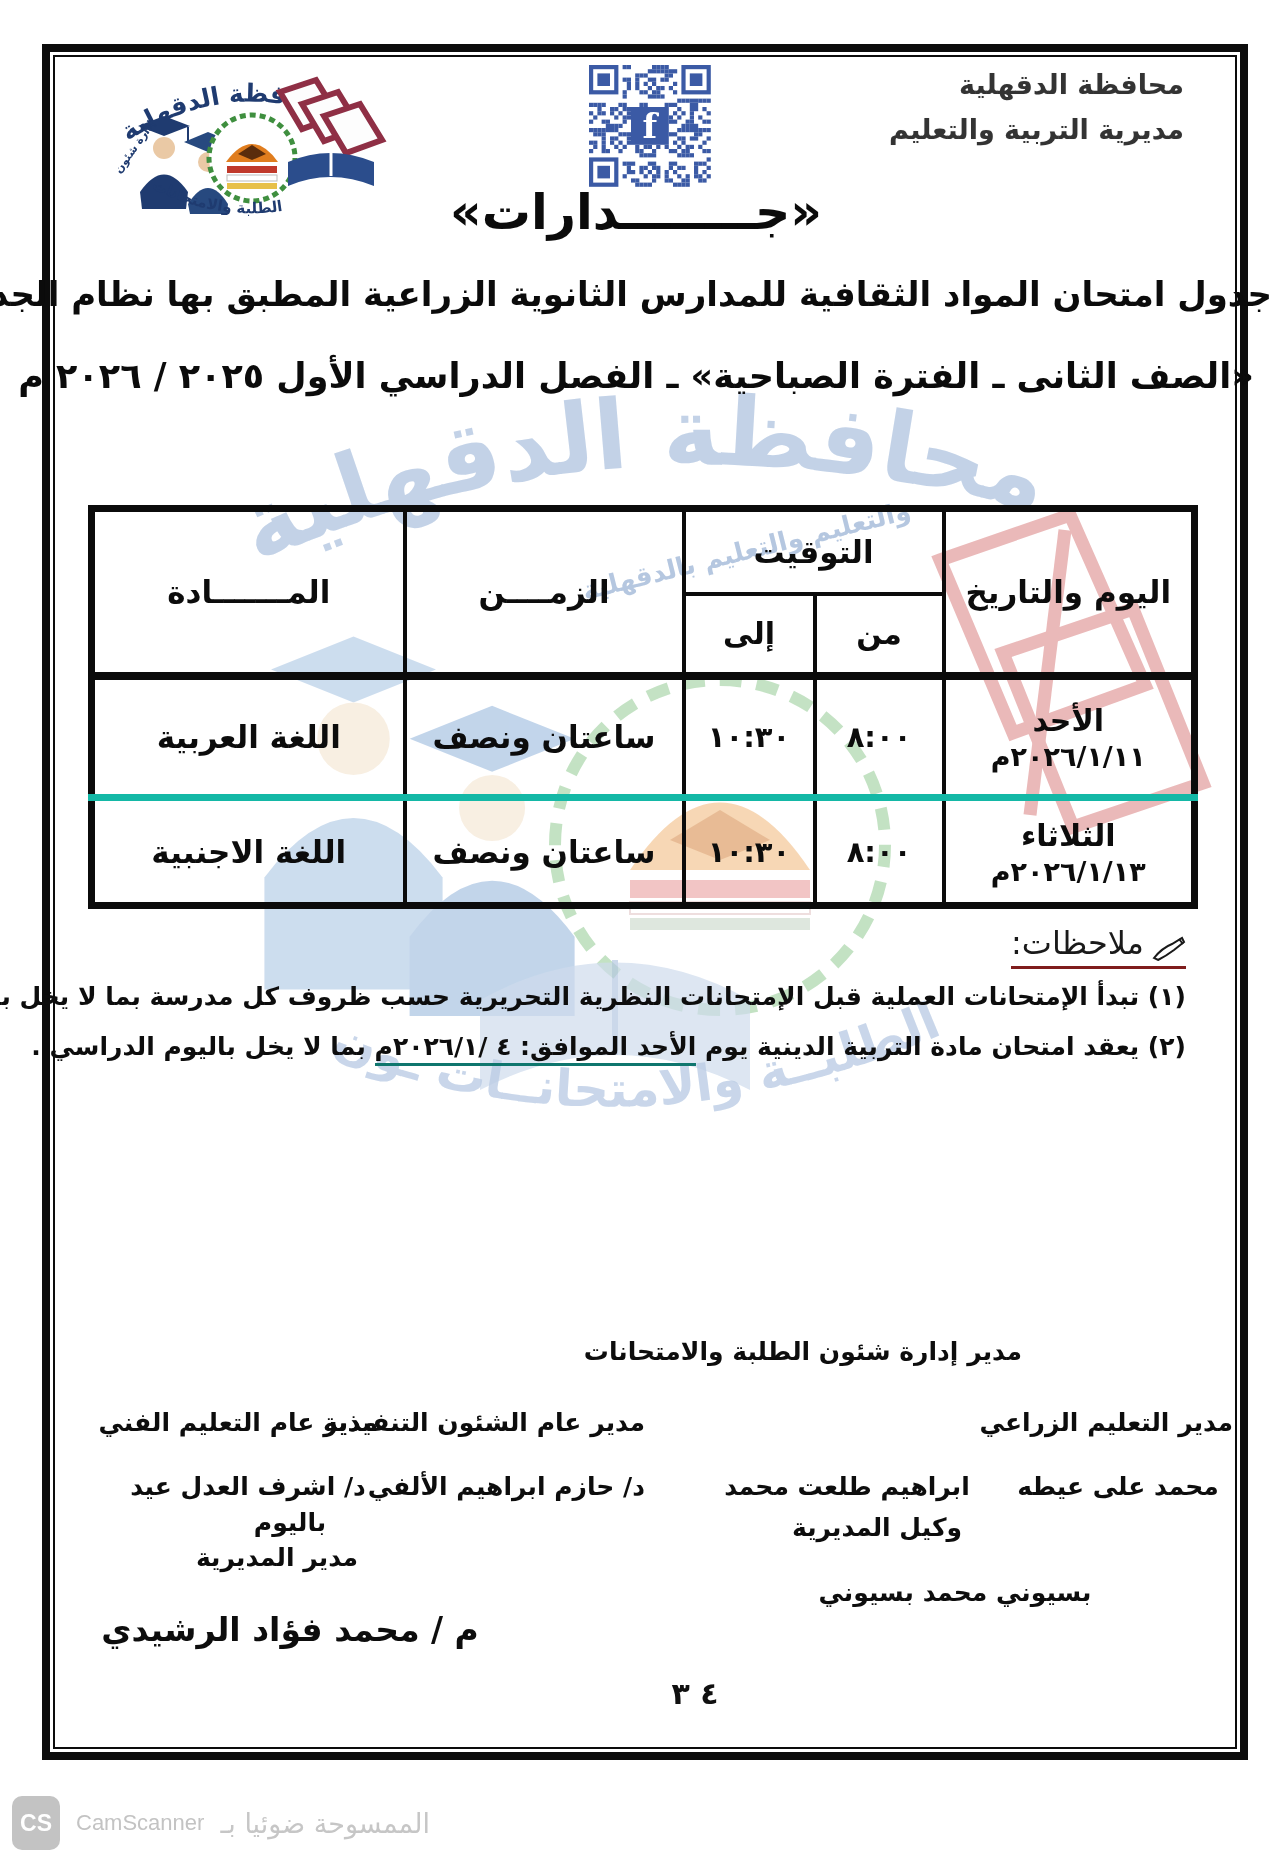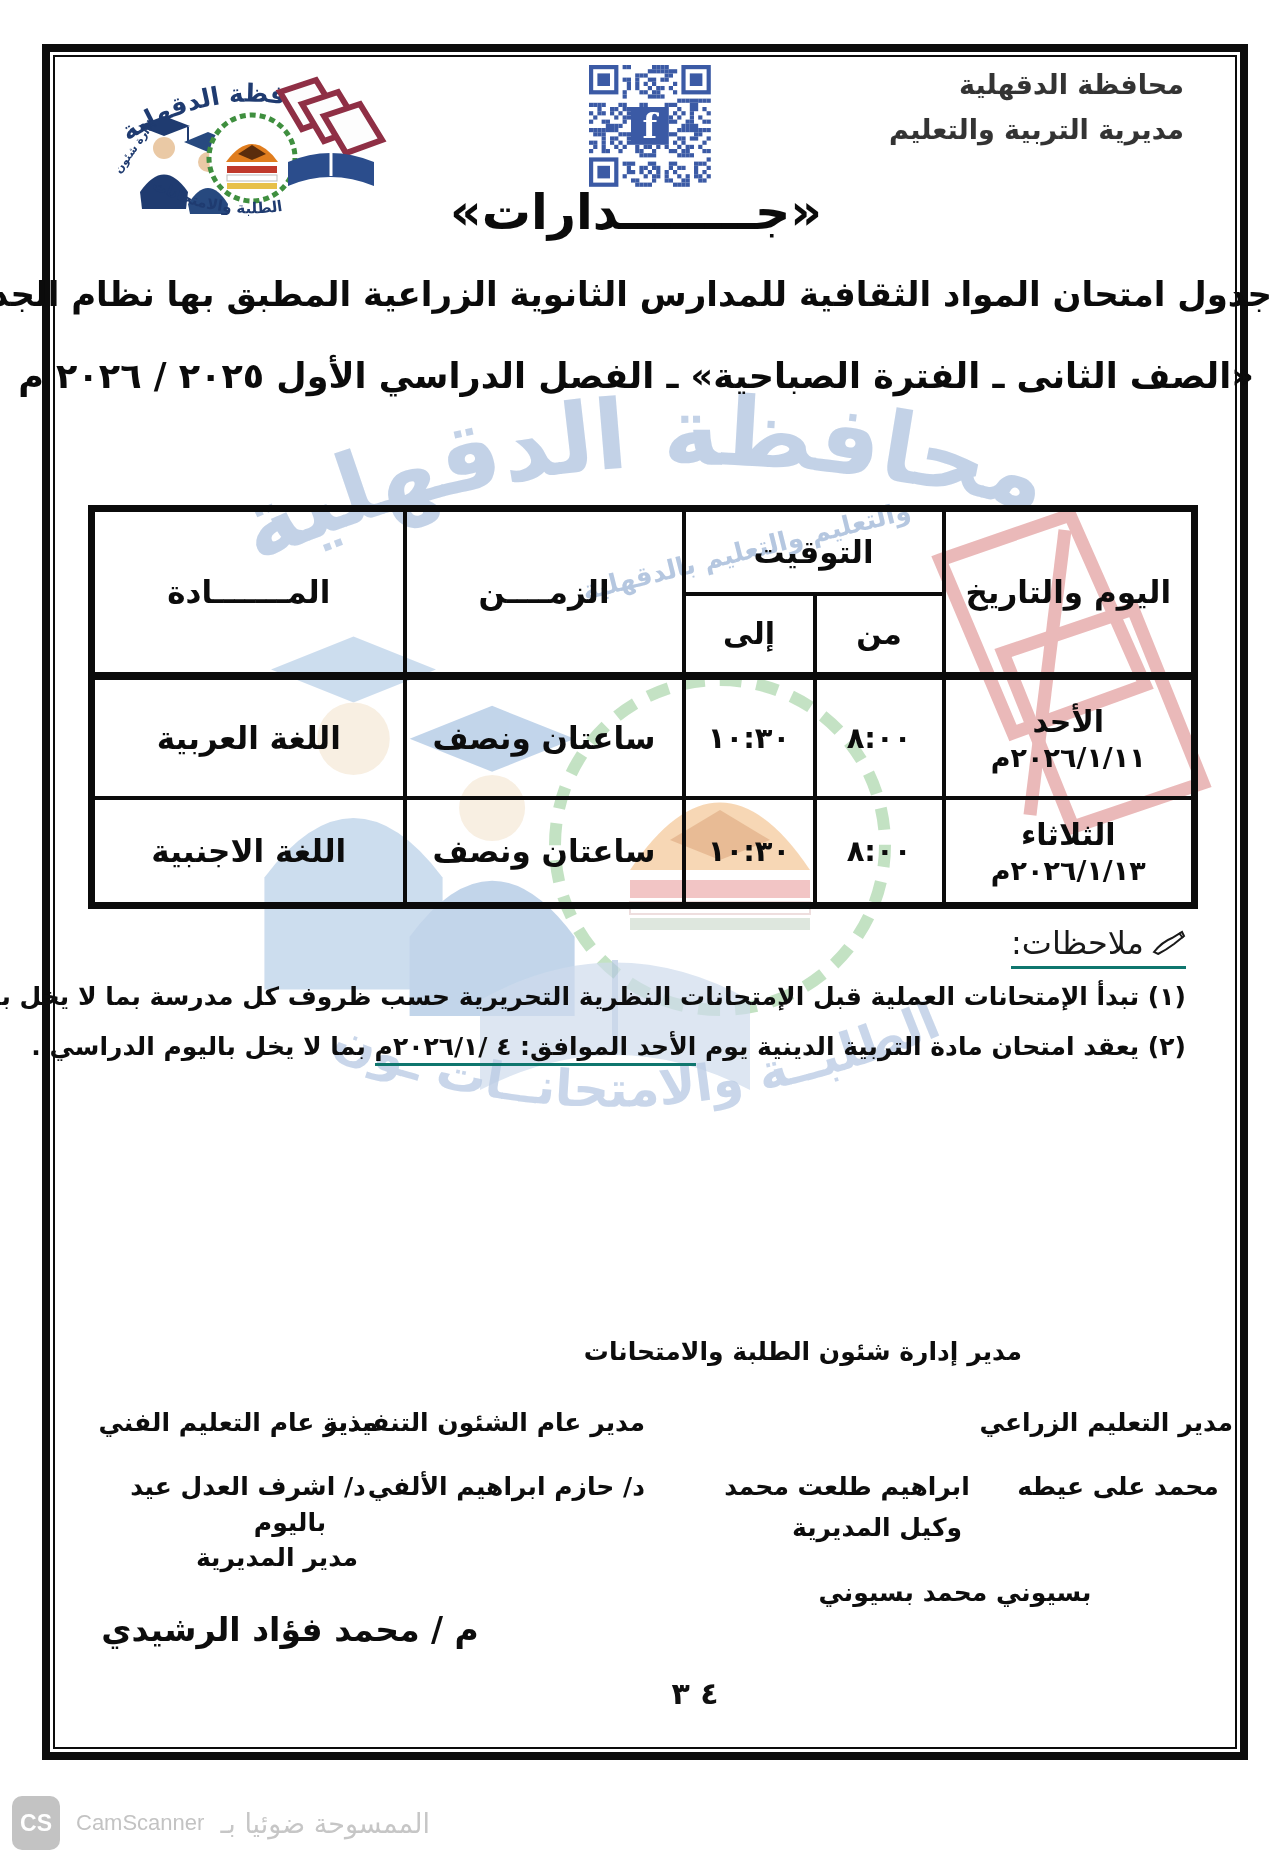--- a/index.html
+++ b/index.html
@@ -23,31 +23,31 @@
   .title-1{top:184px;font-size:49px;}
   .title-2{top:274px;font-size:34px;}
   .title-3{top:356px;font-size:35px;}
   
   .exam-table{left:88px;top:505px;z-index:2;direction:rtl;}
   table{border-collapse:collapse;table-layout:fixed;background:transparent;}
   td,th{border:4px solid #0b0b0b;text-align:center;vertical-align:middle;
         font-weight:bold;color:#0c0c0c;background:transparent;padding:0;}
   table{border:7px solid #0b0b0b;}
   tr.data-row-1 td{border-top:8px solid #0b0b0b;}
-  tr.data-row-2 td{border-top:4px solid #14b8a6;}
+  tr.data-row-2 td{border-top:7px solid #14b8a6;}
   .th-big{font-size:31px;}
   .th-sub{font-size:30px;}
   .cell-day{font-size:30px;line-height:40px;}
   .cell-date{font-size:27px;}
   .cell-time{font-size:29px;}
   .cell-dur{font-size:31px;}
   .cell-sub{font-size:31px;}
   
   .notes-title{top:924px;right:86px;direction:rtl;font-size:32px;color:#1a1a1a;
-    border-bottom:3px solid #0f766e;padding-bottom:4px;z-index:2;display:flex;align-items:center;gap:8px;}
+    border-bottom:3px solid #7f1d1d;padding-bottom:4px;z-index:2;display:flex;align-items:flex-end;gap:8px;}
   .note-line{right:86px;width:1105px;text-align:right;direction:rtl;font-weight:bold;
     font-size:25px;color:#0d0d0d;z-index:2;white-space:nowrap;}
   .note-1{top:982px;}
   .note-2{top:1032px;}
   .note-u{text-decoration:none;border-bottom:3px solid #0f766e;padding-bottom:2px;}
   
   .sig{position:absolute;text-align:center;direction:rtl;font-weight:bold;color:#0d0d0d;
     font-size:25px;z-index:2;white-space:nowrap;}
   
   .page-num{left:640px;top:1676px;width:110px;text-align:center;font-size:30px;font-weight:bold;z-index:2;}

